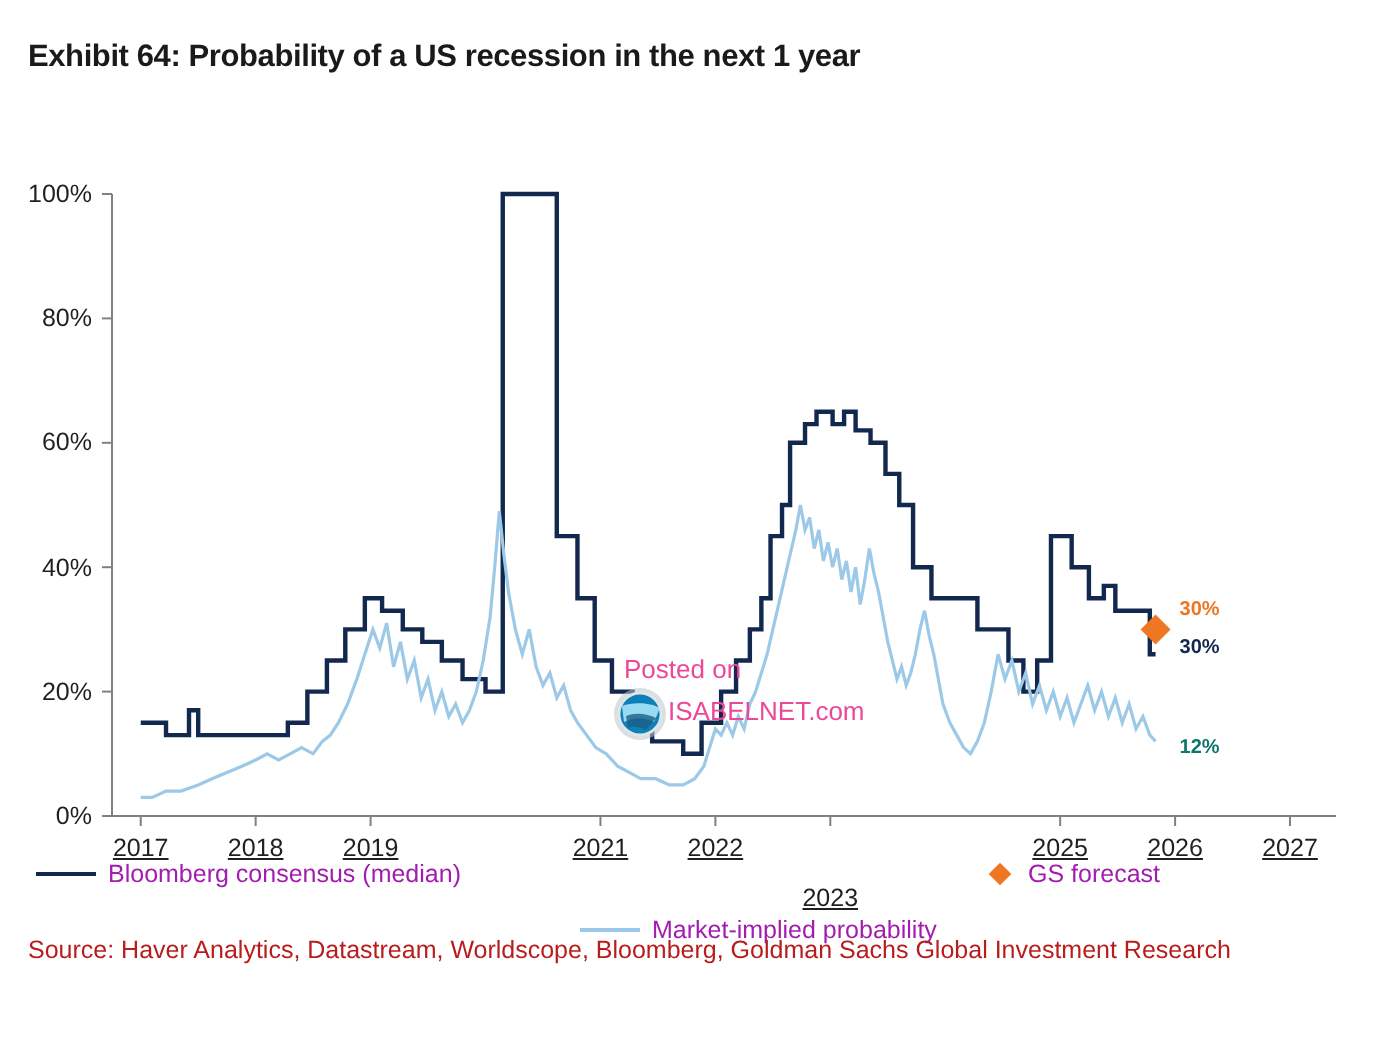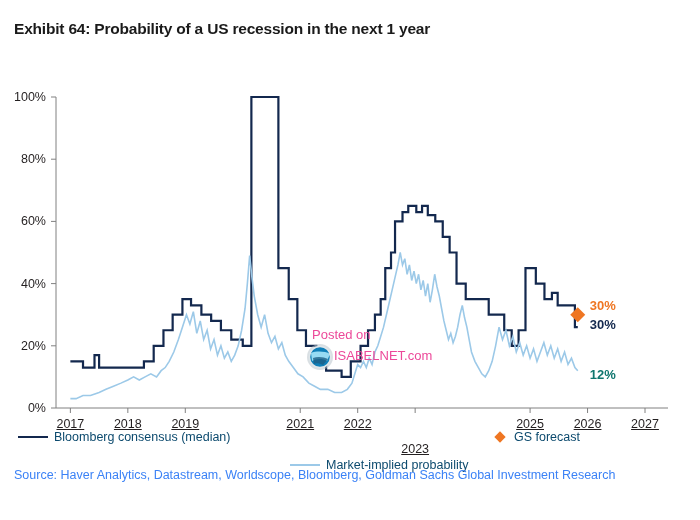--- a/index.html
+++ b/index.html
@@ -48,21 +48,21 @@
     font-size:12.5px;
     color:#231f20;
     transform:translateX(-50%);
     white-space:nowrap;
     text-decoration:underline;
   }
 
   
   .endlab{
     position:absolute;
-    font-size:13px;
+    font-size:10px;
     font-weight:bold;
     white-space:nowrap;
     transform:translateY(-50%);
     text-align:right;
   }
 
   
   .wm{
     position:absolute;
     font-size:13px;
@@ -79,21 +79,21 @@
     position:absolute;
     left:18px; top:430px;
     width:664px; height:20px;
   }
   .legend-item{
     position:absolute;
     display:flex;
     align-items:center;
     white-space:nowrap;
     font-size:12.5px;
-    color:#0c4a6e;
+    color:#a21caf;
   }
   .lg-line{
     display:inline-block;
     width:30px;height:0;
     border-top-width:2.5px;
     border-top-style:solid;
     margin-right:6px;
   }
   .lg-diamond{
     display:inline-block;
@@ -104,21 +104,21 @@
     margin-left:8px;
   }
 
   
   .source{
     position:absolute;
     left:14px; top:467px;
     width:668px;
     font-size:12.5px;
     line-height:17px;
-    color:#3b82f6;
+    color:#b91c1c;
   }
 </style>
 </head>
 <body>
 
 <div id="root">
 
   <div class="title">Exhibit 64: Probability of a US recession in the next 1 year</div>
 
   <div class="chart-area">

